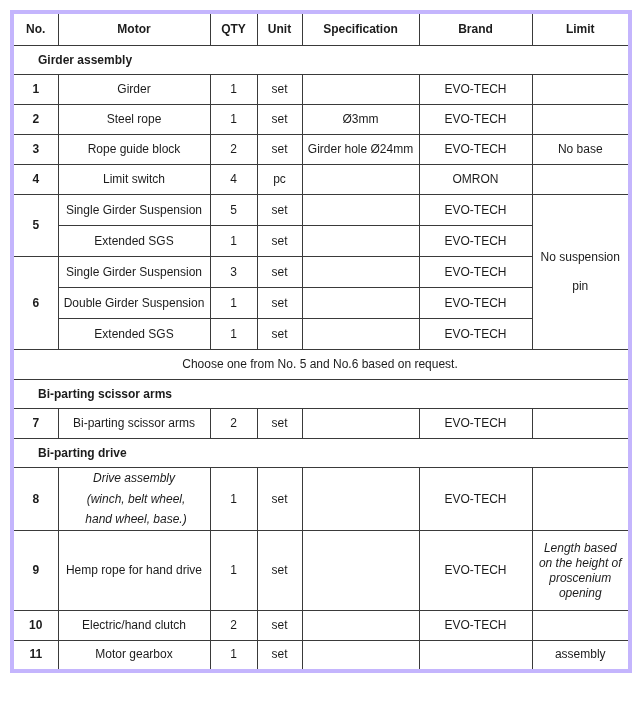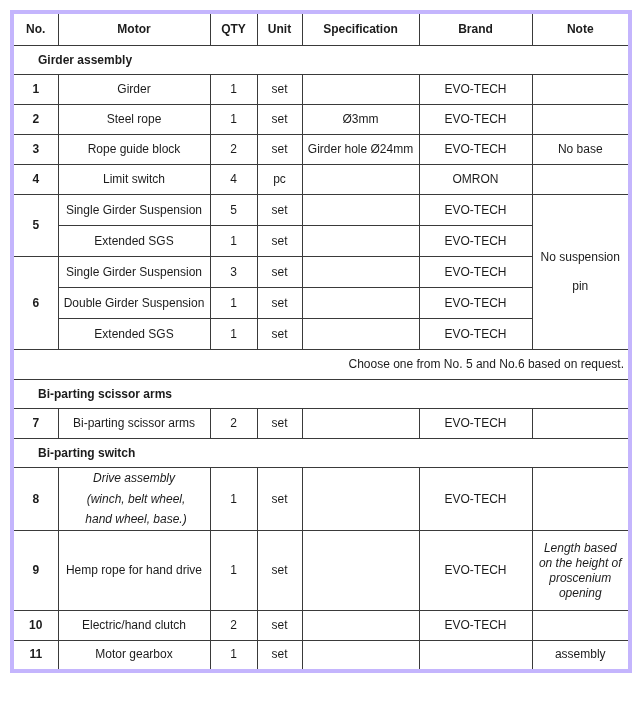--- a/index.html
+++ b/index.html
@@ -41,21 +41,21 @@
     text-align: left;
     padding-left: 10px;
     padding-right: 4px;
   }
   tr.section-row td {
     text-align: left;
     font-weight: bold;
     padding-left: 24px;
   }
   tr.interstitial-row td {
-    text-align: right;
+    text-align: center;
     font-weight: normal;
     padding-left: 2px;
   }
   tr.h-std  { height: 30px; }
   tr.h-sec  { height: 29px; }
   tr.h-sub  { height: 31px; }
   tr.h-r8   { height: 63px; }
   tr.h-r9   { height: 80px; }
   td.note-merged { line-height: 1.6; }
   td.note-merged .note-line2 { margin-top: 14px; }
@@ -83,21 +83,21 @@
     </colgroup>
 
     <tbody>
         <tr>
       <th>No.</th>
       <th>Motor</th>
       <th>QTY</th>
       <th>Unit</th>
       <th>Specification</th>
       <th>Brand</th>
-      <th>Note</th>
+      <th>Limit</th>
     </tr>
 
     <tr class="section-row h-sec">
       <td colspan="7">Girder assembly</td>
     </tr>
 
     <tr class="h-std">
       <td class="no-cell">1</td>
       <td class="item-cell">Girder</td>
       <td>1</td>
@@ -195,21 +195,21 @@
       <td class="no-cell">7</td>
       <td class="item-cell">Bi-parting scissor arms</td>
       <td>2</td>
       <td>set</td>
       <td></td>
       <td>EVO-TECH</td>
       <td></td>
     </tr>
 
     <tr class="section-row h-sec">
-      <td colspan="7">Bi-parting switch</td>
+      <td colspan="7">Bi-parting drive</td>
     </tr>
 
     <tr class="h-r8">
       <td class="no-cell">8</td>
       <td class="item-cell multiline-item">
         <div>Drive assembly</div>
         <div class="indent">(winch, belt wheel,</div>
         <div class="indent">hand wheel, base.)</div>
       </td>
       <td>1</td>

